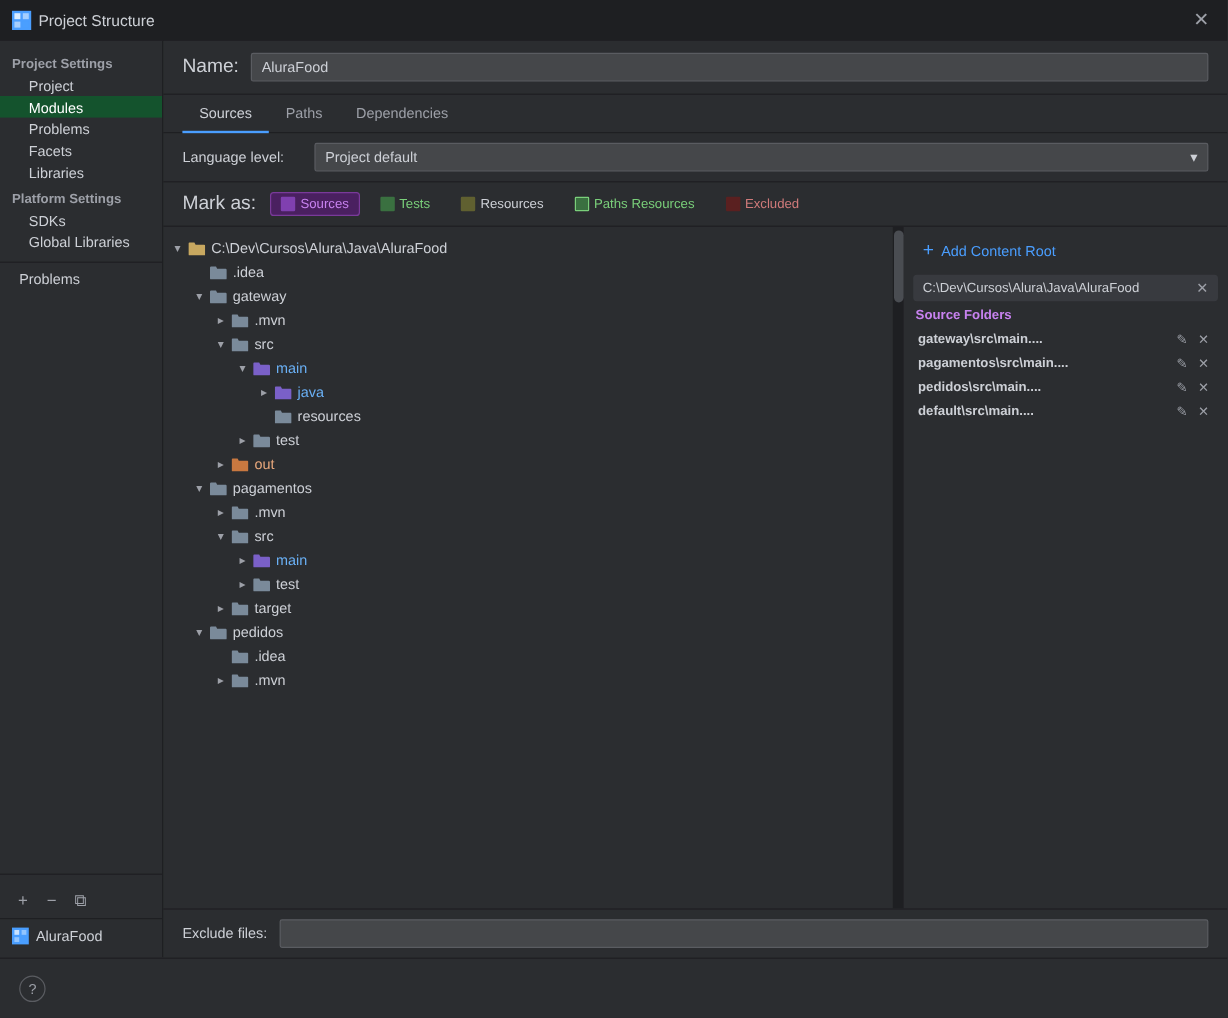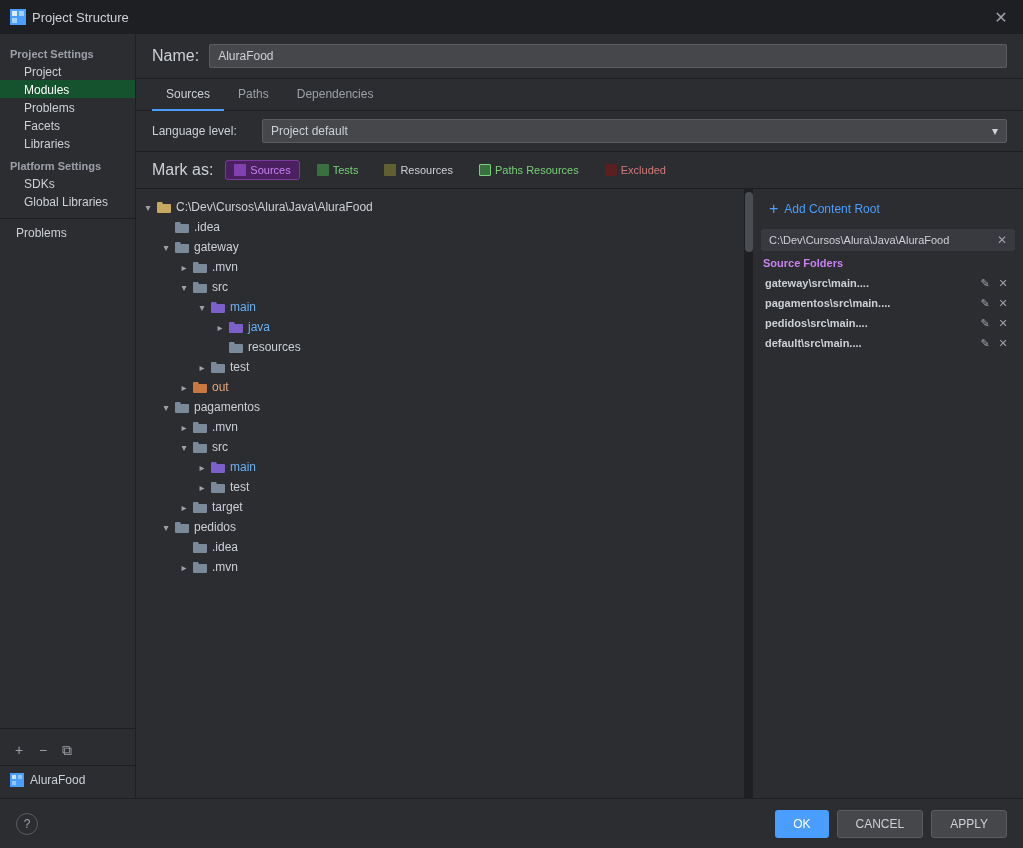--- a/index.html
+++ b/index.html
@@ -811,26 +811,25 @@
         <div class="source-folder-entry">
           <span class="source-folder-path">default\src\main....</span>
           <div class="source-folder-actions">
             <span class="sf-action-btn">✎</span>
             <span class="sf-action-btn">✕</span>
           </div>
         </div>
       </div>
     </div>
 
+    <div class="exclude-row">
+      <span class="exclude-label">Exclude files:</span>
+      <input class="exclude-input" type="text" placeholder="" style="">
+    </div>
 
   </div>
 </div>
 
 <div class="footer">
   <div class="footer-left">
     <div class="help-btn">?</div>
   </div>
-  <div class="footer-right">
-    <button class="footer-btn ok">OK</button>
-    <button class="footer-btn cancel">CANCEL</button>
-    <button class="footer-btn apply">APPLY</button>
-  </div>
 </div>
 
 </body></html>

